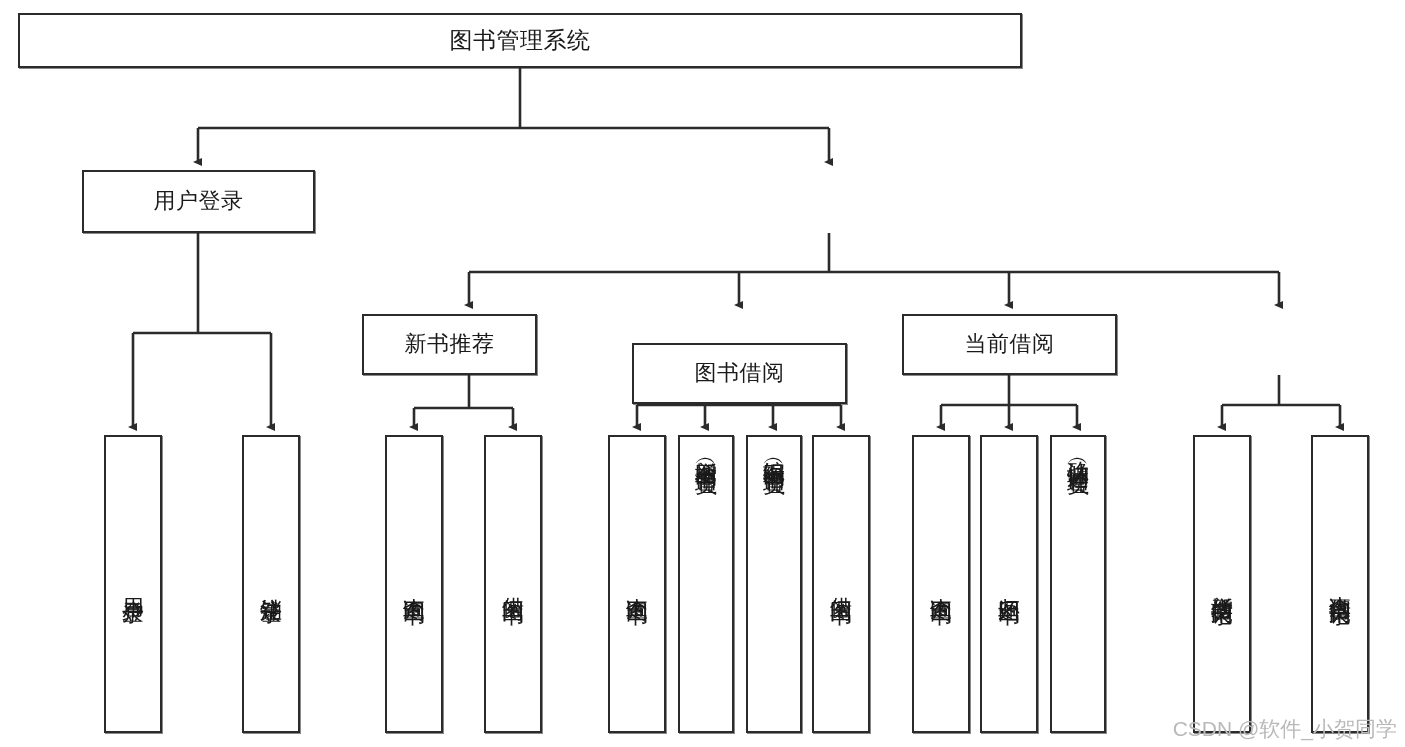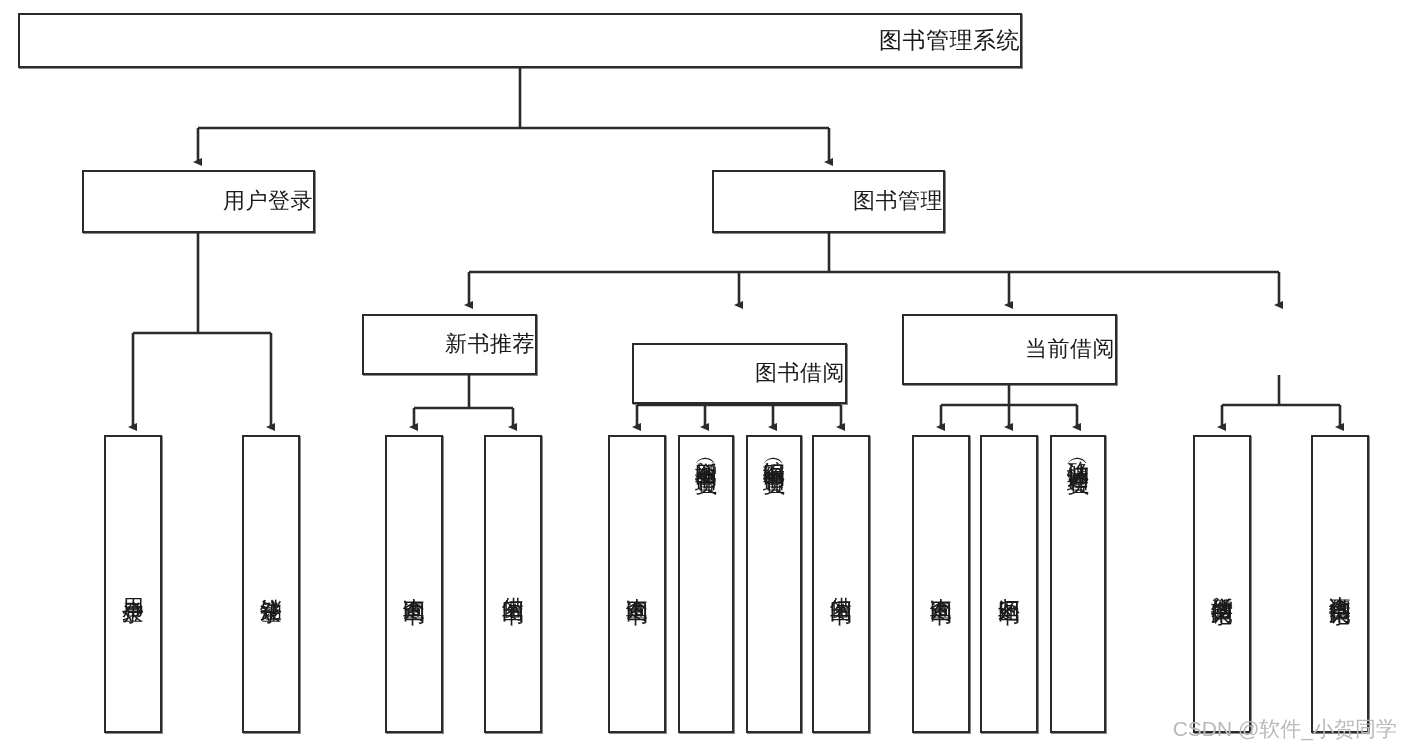--- a/index.html
+++ b/index.html
@@ -27,21 +27,21 @@
     display: block;
   }
   .node-box {
     position: absolute;
     box-sizing: border-box;
     background: #ffffff;
     border: 2px solid #2b2b2b;
     box-shadow: 1px 1px 0 rgba(40,40,40,0.55);
     display: flex;
     align-items: center;
-    justify-content: flex-end;
+    justify-content: center;
     color: #1a1a1a;
   }
   .node-label {
     display: block;
     text-align: center;
     line-height: 1.12;
     letter-spacing: 0.5px;
     white-space: nowrap;
   }
   .node-horizontal .node-label {
@@ -137,33 +137,30 @@
   </svg>
 
   <div class="node-box node-horizontal node-root" style="left:18px; top:13px; width:1004px; height:55px;">
     <span class="node-label">图书管理系统</span>
   </div>
 
   <div class="node-box node-horizontal" style="left:82px; top:170px; width:233px; height:63px;">
     <span class="node-label">用户登录</span>
   </div>
 
-  <div class="node-box node-horizontal" style="left:712px; top:170px; width:233px; height:63px;">
-    <span class="node-label">图书管理</span>
-  </div>
 
   <div class="node-box node-horizontal" style="left:362px; top:314px; width:175px; height:61px;">
     <span class="node-label">新书推荐</span>
   </div>
 
   <div class="node-box node-horizontal" style="left:632px; top:314px; width:215px; height:61px;margin-top:29px;">
     <span class="node-label">图书借阅</span>
   </div>
 
-  <div class="node-box node-horizontal" style="left:902px; top:314px; width:215px; height:71px;">
+  <div class="node-box node-horizontal" style="left:902px; top:314px; width:215px; height:61px;">
     <span class="node-label">当前借阅</span>
   </div>
 
 
   <div class="node-box node-vertical align-center" style="left:104px; top:435px; width:58px; height:298px;">
     <span class="node-label">用户登录</span>
   </div>
 
   <div class="node-box node-vertical align-center" style="left:242px; top:435px; width:58px; height:298px;">
     <span class="node-label">注销登录</span>

